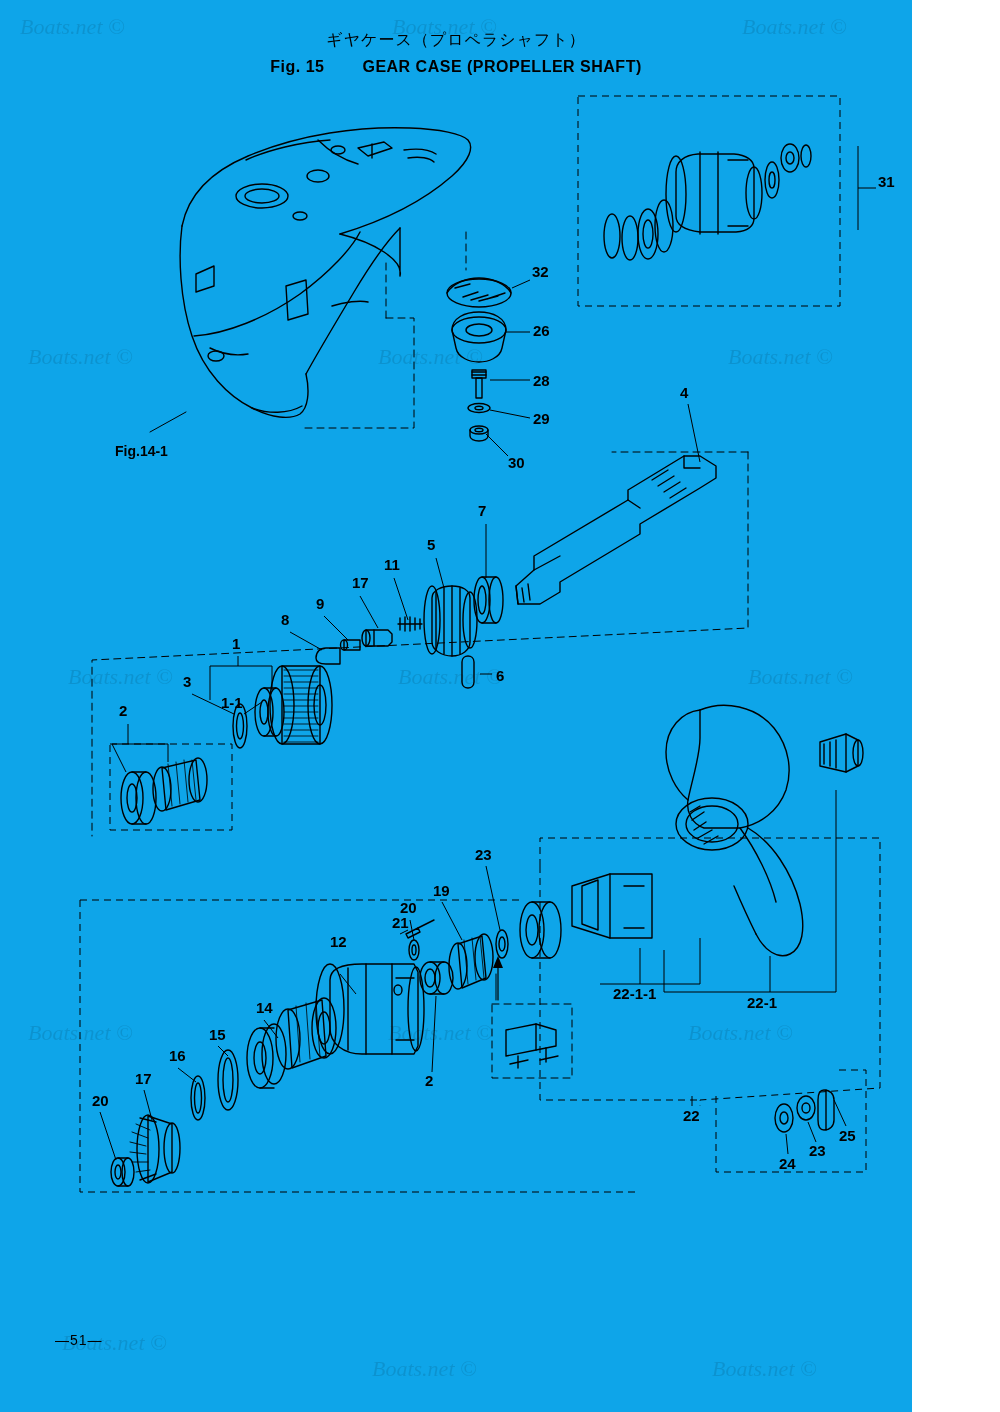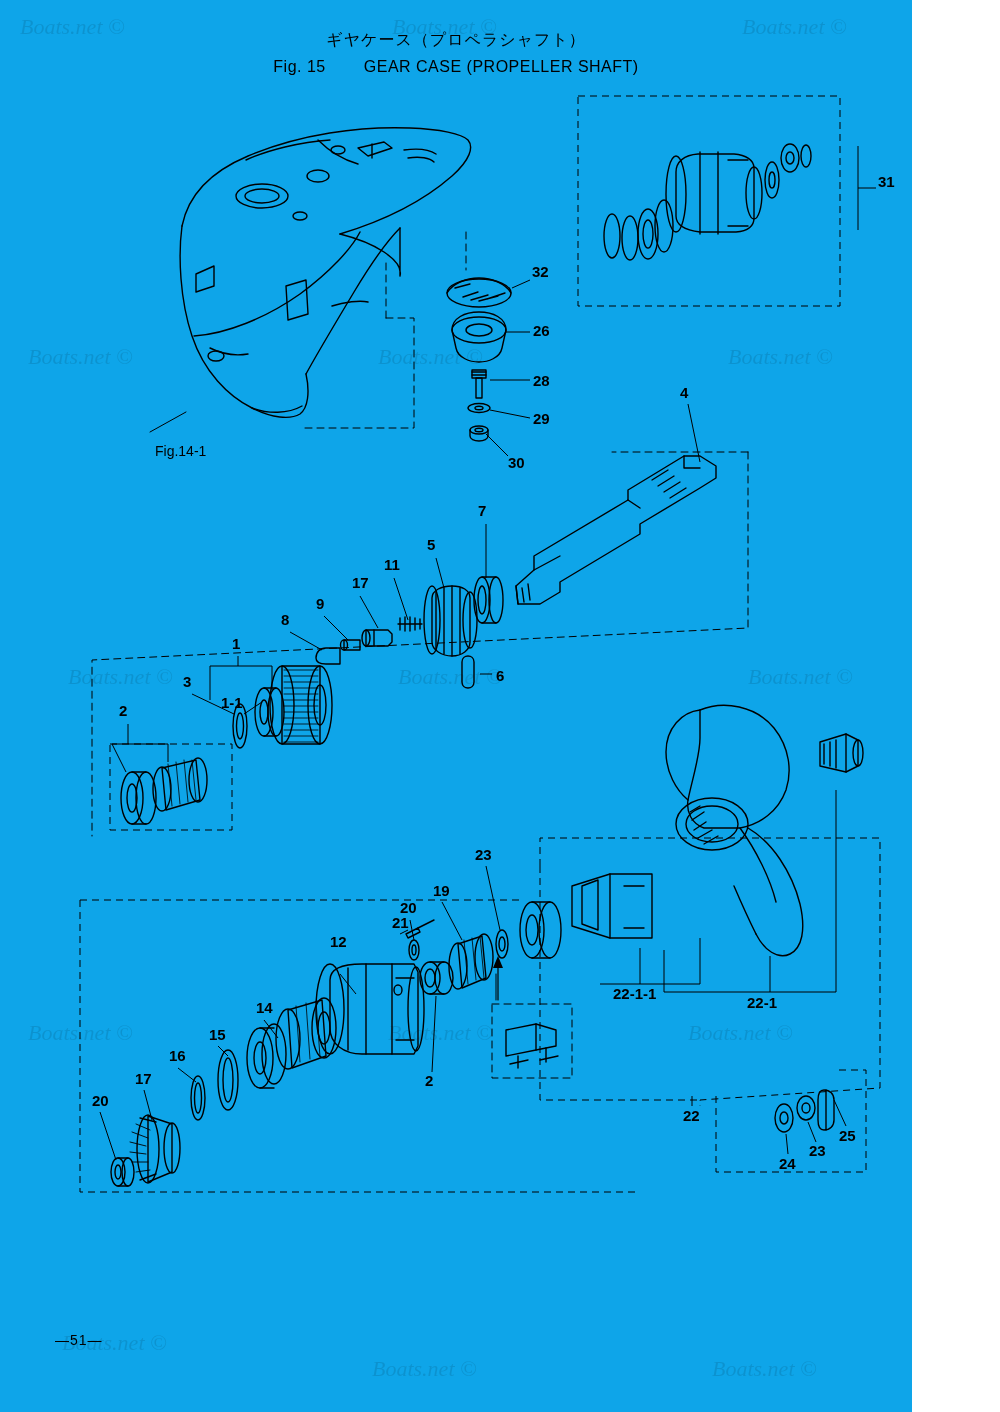--- a/index.html
+++ b/index.html
@@ -2,26 +2,26 @@
 <html><head>
 <meta charset="utf-8">
 <style>
   html,body{margin:0;padding:0;background:#ffffff;}
   body{font-family:"Liberation Sans", sans-serif;color:#000;}
   #page{position:relative;width:912px;height:1412px;overflow:hidden;background:#0ea5e9;}
 
   
   .hdr{position:absolute;left:0;right:0;text-align:center;}
   .hdr-jp{top:30px;font-size:16px;letter-spacing:1px;font-family:"DejaVu Sans",sans-serif;}
-  .hdr-en{top:58px;font-size:16px;font-weight:normal;letter-spacing:.5px;}
+  .hdr-en{top:58px;font-size:16px;font-weight:bold;letter-spacing:.5px;}
   .hdr-en .fig{margin-right:38px;}
 
   
   .num{position:absolute;font-size:15px;font-weight:bold;font-family:"Liberation Sans",sans-serif;}
-  .lbl{position:absolute;font-size:13px;font-weight:normal;margin-left:40px;}
+  .lbl{position:absolute;font-size:13px;font-weight:bold;}
   .page-no{position:absolute;left:55px;top:1332px;font-size:14px;letter-spacing:1px;}
 
   
   .wm{position:absolute;color:rgba(0,0,0,.11);font-size:22px;font-style:italic;font-family:"Liberation Serif",serif;white-space:nowrap;pointer-events:none;}
 
   svg{position:absolute;left:0;top:0;overflow:visible;}
 </style>
 </head>
 <body>
 

